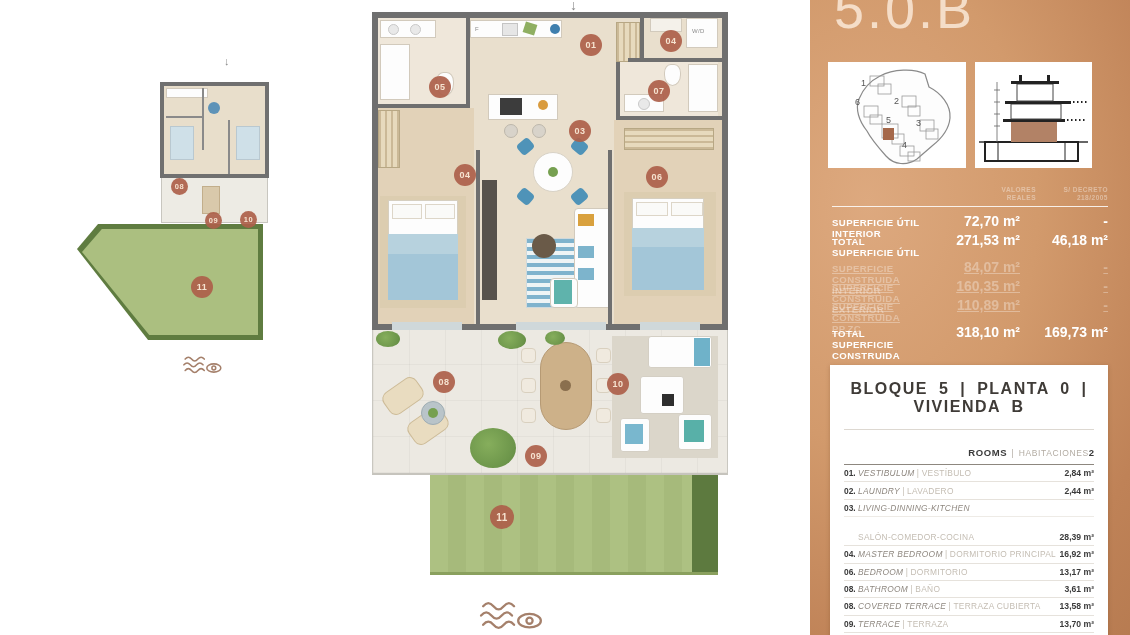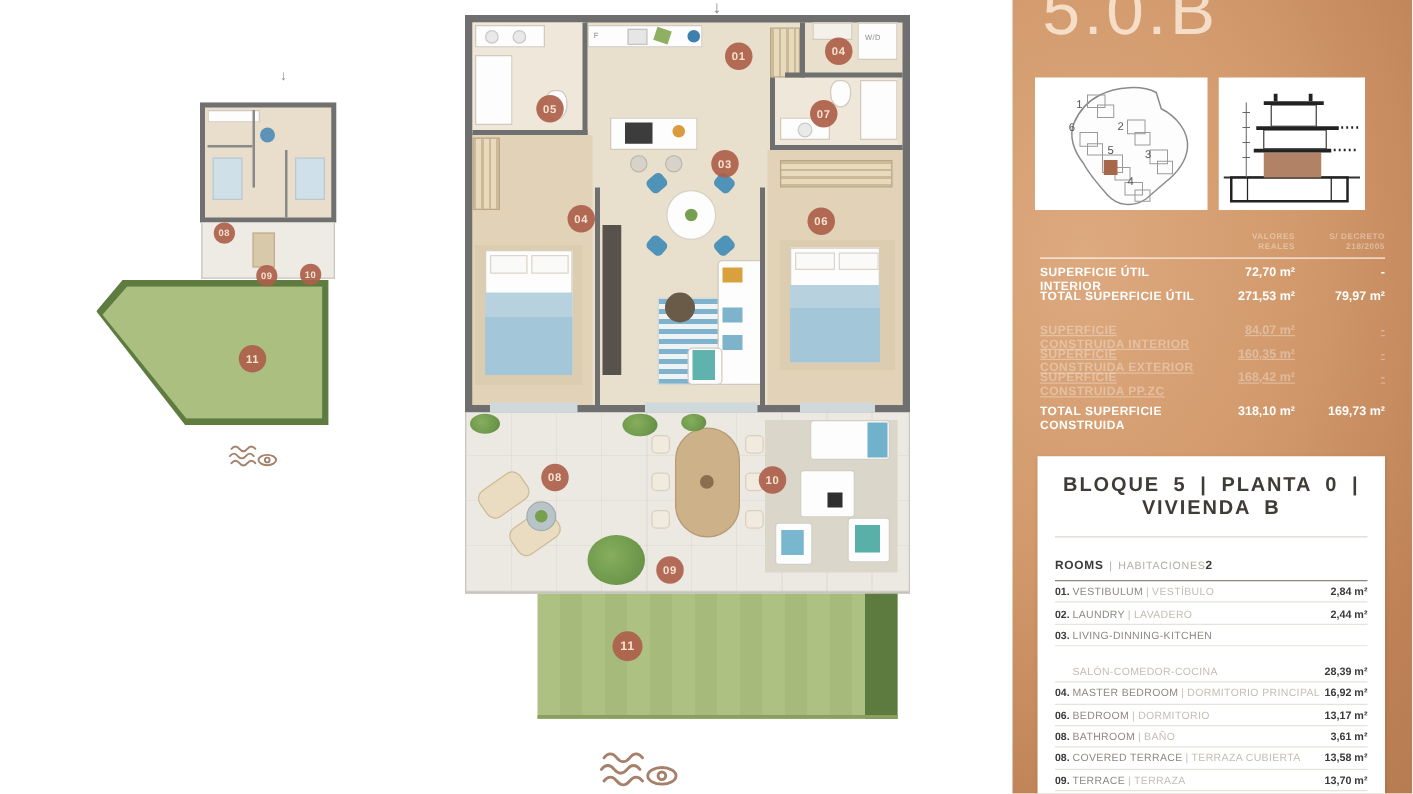--- a/index.html
+++ b/index.html
@@ -70,40 +70,40 @@
                color:rgba(252,238,223,.8);letter-spacing:3px;}
   .thumb{position:absolute;background:#ffffff;}
   .t-site{left:18px;top:62px;width:138px;height:106px;}
   .t-sec{left:165px;top:62px;width:117px;height:106px;}
 
   .s-table{position:absolute;left:22px;top:186px;width:276px;color:#fff;}
   .s-head{display:grid;grid-template-columns:1fr 76px 68px;column-gap:4px;}
   .s-col-label{font-size:6.5px;line-height:8px;color:rgba(255,255,255,.38);
                text-align:right;letter-spacing:.5px;font-weight:bold;}
   .s-rule{border-bottom:1px solid rgba(255,255,255,.85);margin-top:4px;margin-bottom:6px;}
-  .s-row{display:grid;grid-template-columns:1fr 76px 68px;column-gap:4px;align-items:baseline;height:19px;}
+  .s-row{display:grid;grid-template-columns:1fr 76px 68px;column-gap:20px;align-items:baseline;height:19px;}
   .s-row .lbl{font-size:9.6px;font-weight:bold;letter-spacing:.4px;}
-  .s-row .val{font-size:10px;font-weight:bold;text-align:right;}
+  .s-row .val{font-size:14px;font-weight:bold;text-align:right;}
   .s-row.muted{color:rgba(255,255,255,.32);text-decoration:underline;}
   .s-row.gap{margin-top:8px;}
 
   .unit-card{position:absolute;left:20px;top:365px;width:278px;min-height:300px;background:#ffffff;
              box-shadow:0 1px 4px rgba(80,40,10,.25);padding:15px 14px 10px 14px;box-sizing:border-box;}
   .uc-header{font-size:16px;font-weight:bold;color:#3f3b37;text-align:center;
              letter-spacing:1.5px;word-spacing:5px;}
   .uc-div{border-top:1px solid #ddd8d1;margin:13px 0 12px 0;}
-  .rooms-head{display:flex;justify-content:flex-start;align-items:baseline;
+  .rooms-head{display:flex;justify-content:flex-end;align-items:baseline;
               border-bottom:1.4px solid #8d877f;padding-bottom:4px;}
   .rooms-head .en{font-size:9.5px;font-weight:bold;color:#3a3a3a;letter-spacing:.6px;}
   .rooms-head .es,.rooms-head .sep{font-size:8.5px;color:#b3aca3;letter-spacing:.6px;}
   .rooms-head .cnt{font-size:9.5px;font-weight:bold;color:#3a3a3a;}
   .r-row{display:flex;justify-content:space-between;align-items:center;
          border-bottom:1px solid #e6e2dc;padding:3.2px 0;font-size:8.4px;}
   .r-num{font-weight:bold;color:#3a3a3a;}
-  .r-en{color:#8f8880;letter-spacing:.3px;}
+  .r-en{color:#8f8880;letter-spacing:.3px;font-style:italic;}
   .r-sep,.r-es{color:#c4bdb3;letter-spacing:.3px;}
   .r-area{font-weight:bold;color:#3a3a3a;font-size:8.6px;white-space:nowrap;}
   .r-two{border-bottom:1px solid #e6e2dc;padding:3.2px 0;font-size:8.4px;}
   .r-two .l1{border-bottom:1px solid #eeebe6;padding-bottom:3px;margin-bottom:15px;}
   .r-two .l2{display:flex;justify-content:space-between;}
   .r-two .l2 .r-es{margin-left:14px;}
 
   svg text{font-family:"Liberation Sans",sans-serif;}
 </style>
 </head>
@@ -361,35 +361,35 @@
       <div class="s-rule"></div>
 
       <div class="s-row">
         <div class="lbl">SUPERFICIE ÚTIL INTERIOR</div>
         <div class="val">72,70 m²</div>
         <div class="val">-</div>
       </div>
       <div class="s-row">
         <div class="lbl">TOTAL SUPERFICIE ÚTIL</div>
         <div class="val">271,53 m²</div>
-        <div class="val">79,97 m²</div>
+        <div class="val">46,18 m²</div>
       </div>
       <div class="s-row muted gap">
         <div class="lbl">SUPERFICIE CONSTRUIDA INTERIOR</div>
         <div class="val">84,07 m²</div>
         <div class="val">-</div>
       </div>
       <div class="s-row muted">
         <div class="lbl">SUPERFICIE CONSTRUIDA EXTERIOR</div>
         <div class="val">160,35 m²</div>
         <div class="val">-</div>
       </div>
       <div class="s-row muted">
         <div class="lbl">SUPERFICIE CONSTRUIDA PP.ZC</div>
-        <div class="val">168,42 m²</div>
+        <div class="val">110,89 m²</div>
         <div class="val">-</div>
       </div>
       <div class="s-row gap">
         <div class="lbl">TOTAL SUPERFICIE CONSTRUIDA</div>
         <div class="val">318,10 m²</div>
         <div class="val">169,73 m²</div>
       </div>
     </div>
 
     <div class="unit-card">

